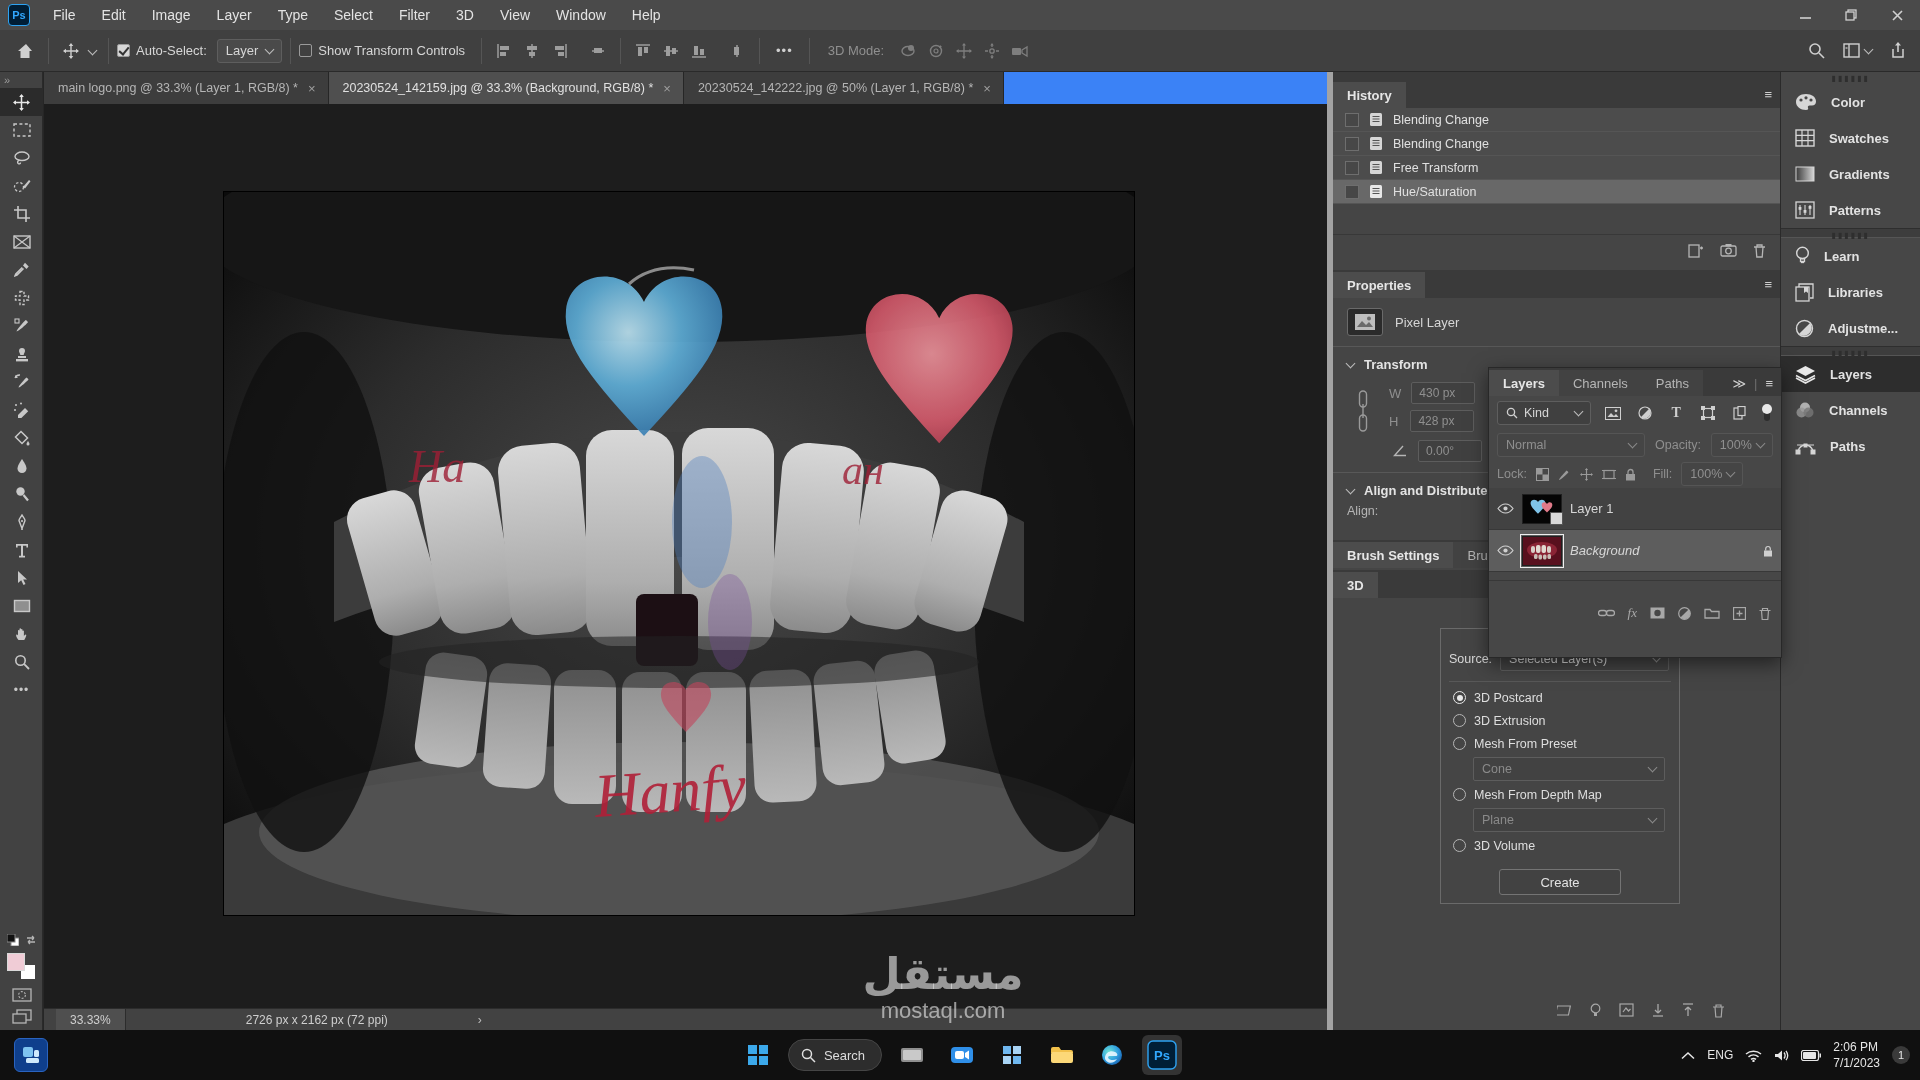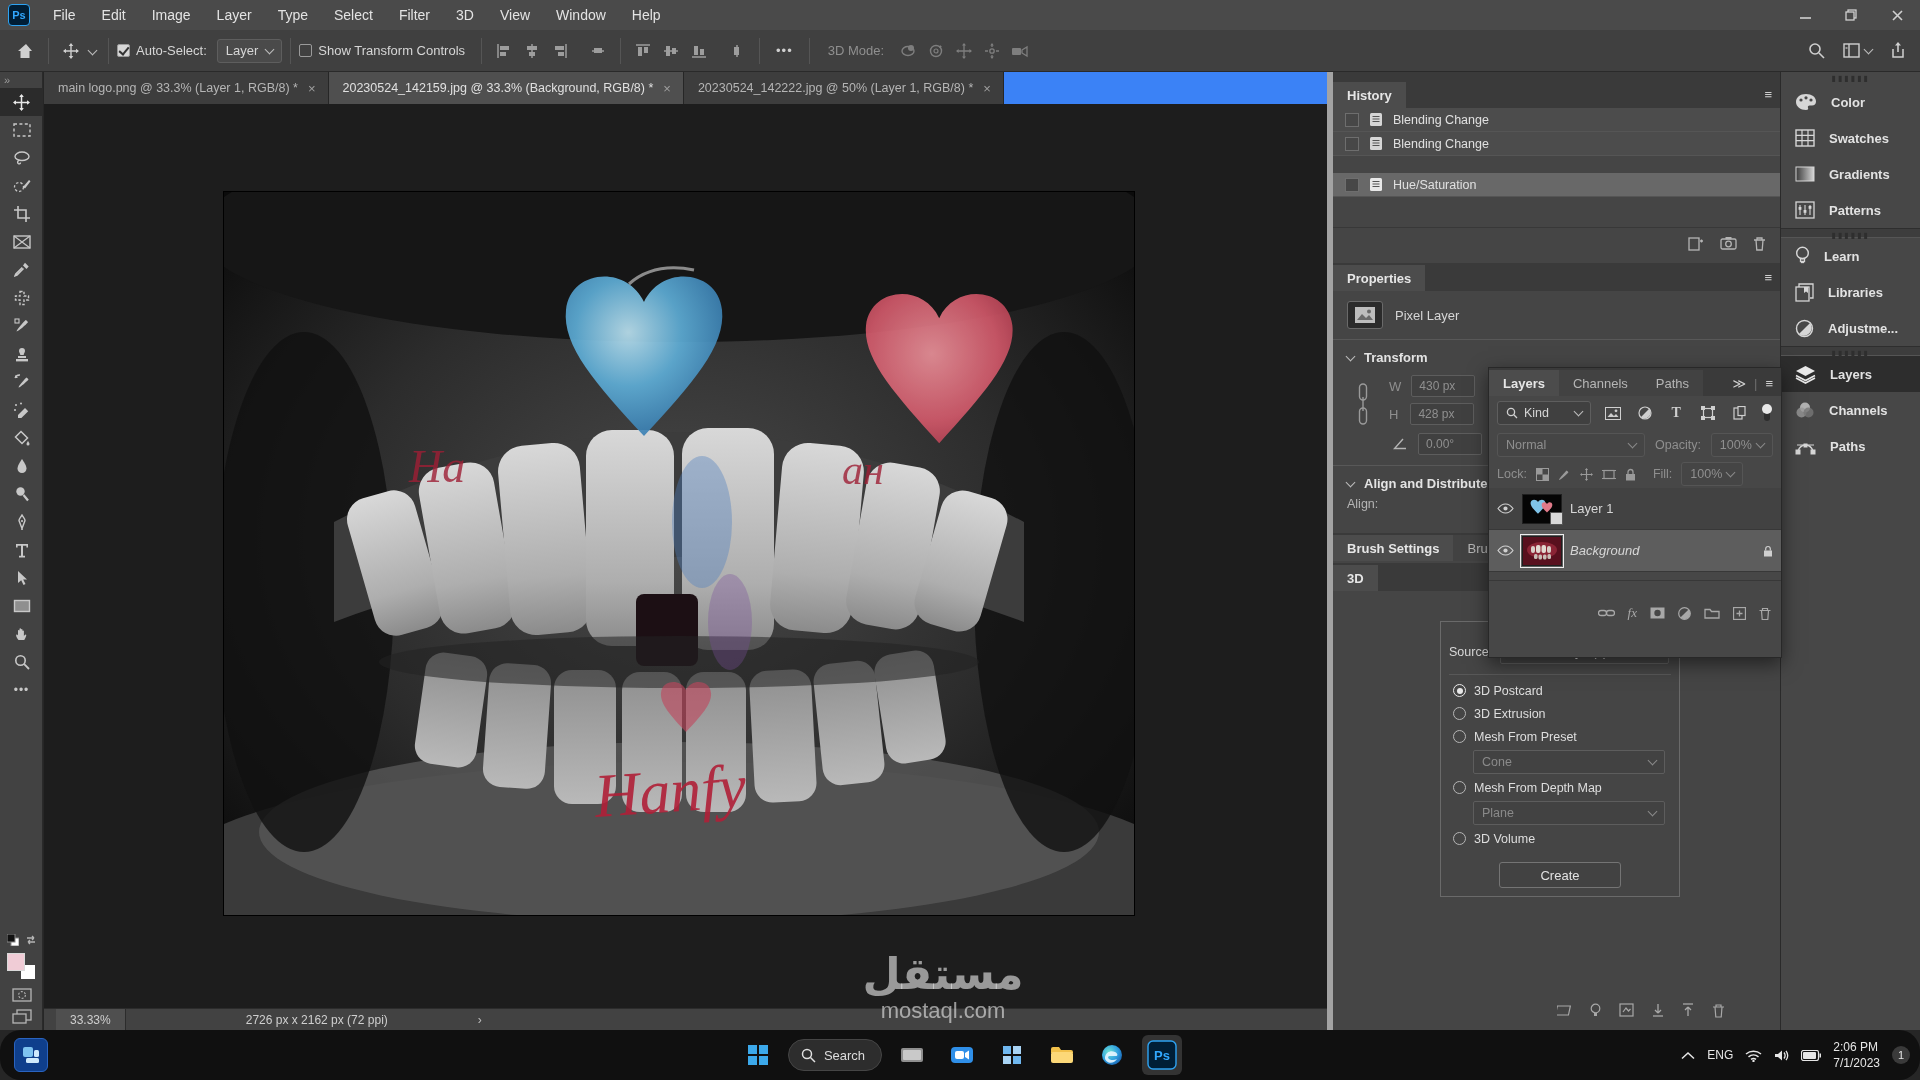--- a/index.html
+++ b/index.html
@@ -63,21 +63,21 @@
 
   
   .rightcol { position:absolute; left:1327px; top:72px; width:453px; height:958px; background:#454545; border-left:6px solid #a3a3a3; }
   .panel-strip { background:#3a3a3a; height:28px; display:flex; align-items:flex-end; }
   .panel-tab { background:#4c4c4c; height:26px; padding:0 14px; display:flex; align-items:center;
     font-weight:bold; font-size:13px; color:#e6e6e6; }
   .panel-tab.inactive { background:#424242; font-weight:normal; color:#b5b5b5; }
   .panel-menu { margin-left:auto; margin-right:8px; margin-bottom:6px; }
   .hist-row { height:24px; display:flex; align-items:center; gap:10px; padding-left:12px; background:#4c4c4c;
     border-bottom:1px solid #555; font-size:12.5px; color:#e0e0e0; }
-  .hist-row.sel { background:#686868;margin-top:17px; }
+  .hist-row.sel { background:#686868; }
   .hist-chk { width:14px; height:14px; border:1px solid #6e6e6e; background:#474747; }
   .hist-actions { display:flex; justify-content:flex-end; gap:16px; padding:8px 14px; border-top:1px solid #383838; margin-top:30px; }
   .pp-input { background:#404040; border:1px solid #5d5d5d; border-radius:2px; height:22px; width:64px;
     display:flex; align-items:center; padding:0 7px; color:#8f8f8f; font-size:12px; }
   .section-head { display:flex; align-items:center; gap:10px; padding:10px 0 6px 14px; font-weight:bold; color:#e3e3e3; }
   .divider { height:1px; background:#3a3a3a; border-bottom:1px solid #585858; }
 
   
   .fieldset3d { position:absolute; left:107px; top:30px; width:240px; height:276px; border:1px solid #6a6a6a; }
   .legend3d { position:absolute; top:-8px; left:0; width:100%; text-align:center; }
@@ -109,21 +109,21 @@
   .dock-item.sel { background:#2d2d2d; }
   .dock-gap { height:10px; background:#3d3d3d; border-top:1px solid #2e2e2e; border-bottom:1px solid #555; }
 
   
   .watermark { position:absolute; left:943px; top:952px; transform:translateX(-50%); z-index:60; text-align:center;
     color:rgba(255,255,255,.55); pointer-events:none; }
   .watermark .l1 { font-size:44px; font-weight:bold; line-height:1; }
   .watermark .l2 { font-size:22px; margin-top:2px; }
 
   
-  .taskbar { position:absolute; left:0; top:1030px; width:1920px; height:50px; background:#101010;border-radius:21px; }
+  .taskbar { position:absolute; left:0; top:1030px; width:1920px; height:50px; background:#101010; }
   .tb-center { position:absolute; left:0; top:0; width:100%; height:50px; display:flex; align-items:center; justify-content:center; gap:10px; }
   .tb-app { width:40px; height:40px; border-radius:6px; display:flex; align-items:center; justify-content:center; }
   .tb-app.active { background:#333; }
   .search-pill { height:32px; border-radius:16px; background:#2d2d2d; border:1px solid #454545; display:flex;
     align-items:center; gap:8px; padding:0 16px 0 12px; color:#dcdcdc; font-size:13px; }
   .tb-right { position:absolute; right:10px; top:0; height:50px; display:flex; align-items:center; gap:12px; color:#e6e6e6; font-size:12px; }
   .clock { text-align:left; line-height:1.35; }
   .badge { width:18px; height:18px; border-radius:50%; background:#3a3a3a; display:flex; align-items:center; justify-content:center; font-size:11px; }
   .widget-btn { position:absolute; left:14px; top:8px; width:34px; height:34px; border-radius:6px; background:#0f3f8c;
     border:1px solid #2a64c0; display:flex; align-items:center; justify-content:center; }
@@ -586,20 +586,30 @@
     <div class="hist-row">
       <div class="hist-chk"></div>
       <svg width="14" height="15">
           <rect x="1" y="1" width="12" height="13" rx="1.5" fill="#d6d6d6"></rect>
           <line x1="3.5" y1="4.5" x2="10.5" y2="4.5" stroke="#555"></line>
           <line x1="3.5" y1="7" x2="10.5" y2="7" stroke="#555"></line>
           <line x1="3.5" y1="9.5" x2="10.5" y2="9.5" stroke="#555"></line>
         </svg>
       <span>Blending Change</span>
     </div>
+    <div class="hist-row">
+      <div class="hist-chk"></div>
+      <svg width="14" height="15">
+          <rect x="1" y="1" width="12" height="13" rx="1.5" fill="#d6d6d6"></rect>
+          <line x1="3.5" y1="4.5" x2="10.5" y2="4.5" stroke="#555"></line>
+          <line x1="3.5" y1="7" x2="10.5" y2="7" stroke="#555"></line>
+          <line x1="3.5" y1="9.5" x2="10.5" y2="9.5" stroke="#555"></line>
+        </svg>
+      <span>Free Transform</span>
+    </div>
     <div class="hist-row sel">
       <div class="hist-chk"></div>
       <svg width="14" height="15">
           <rect x="1" y="1" width="12" height="13" rx="1.5" fill="#e8e8e8"></rect>
           <line x1="3.5" y1="4.5" x2="10.5" y2="4.5" stroke="#555"></line>
           <line x1="3.5" y1="7" x2="10.5" y2="7" stroke="#555"></line>
           <line x1="3.5" y1="9.5" x2="10.5" y2="9.5" stroke="#555"></line>
         </svg>
       <span>Hue/Saturation</span>
     </div>

